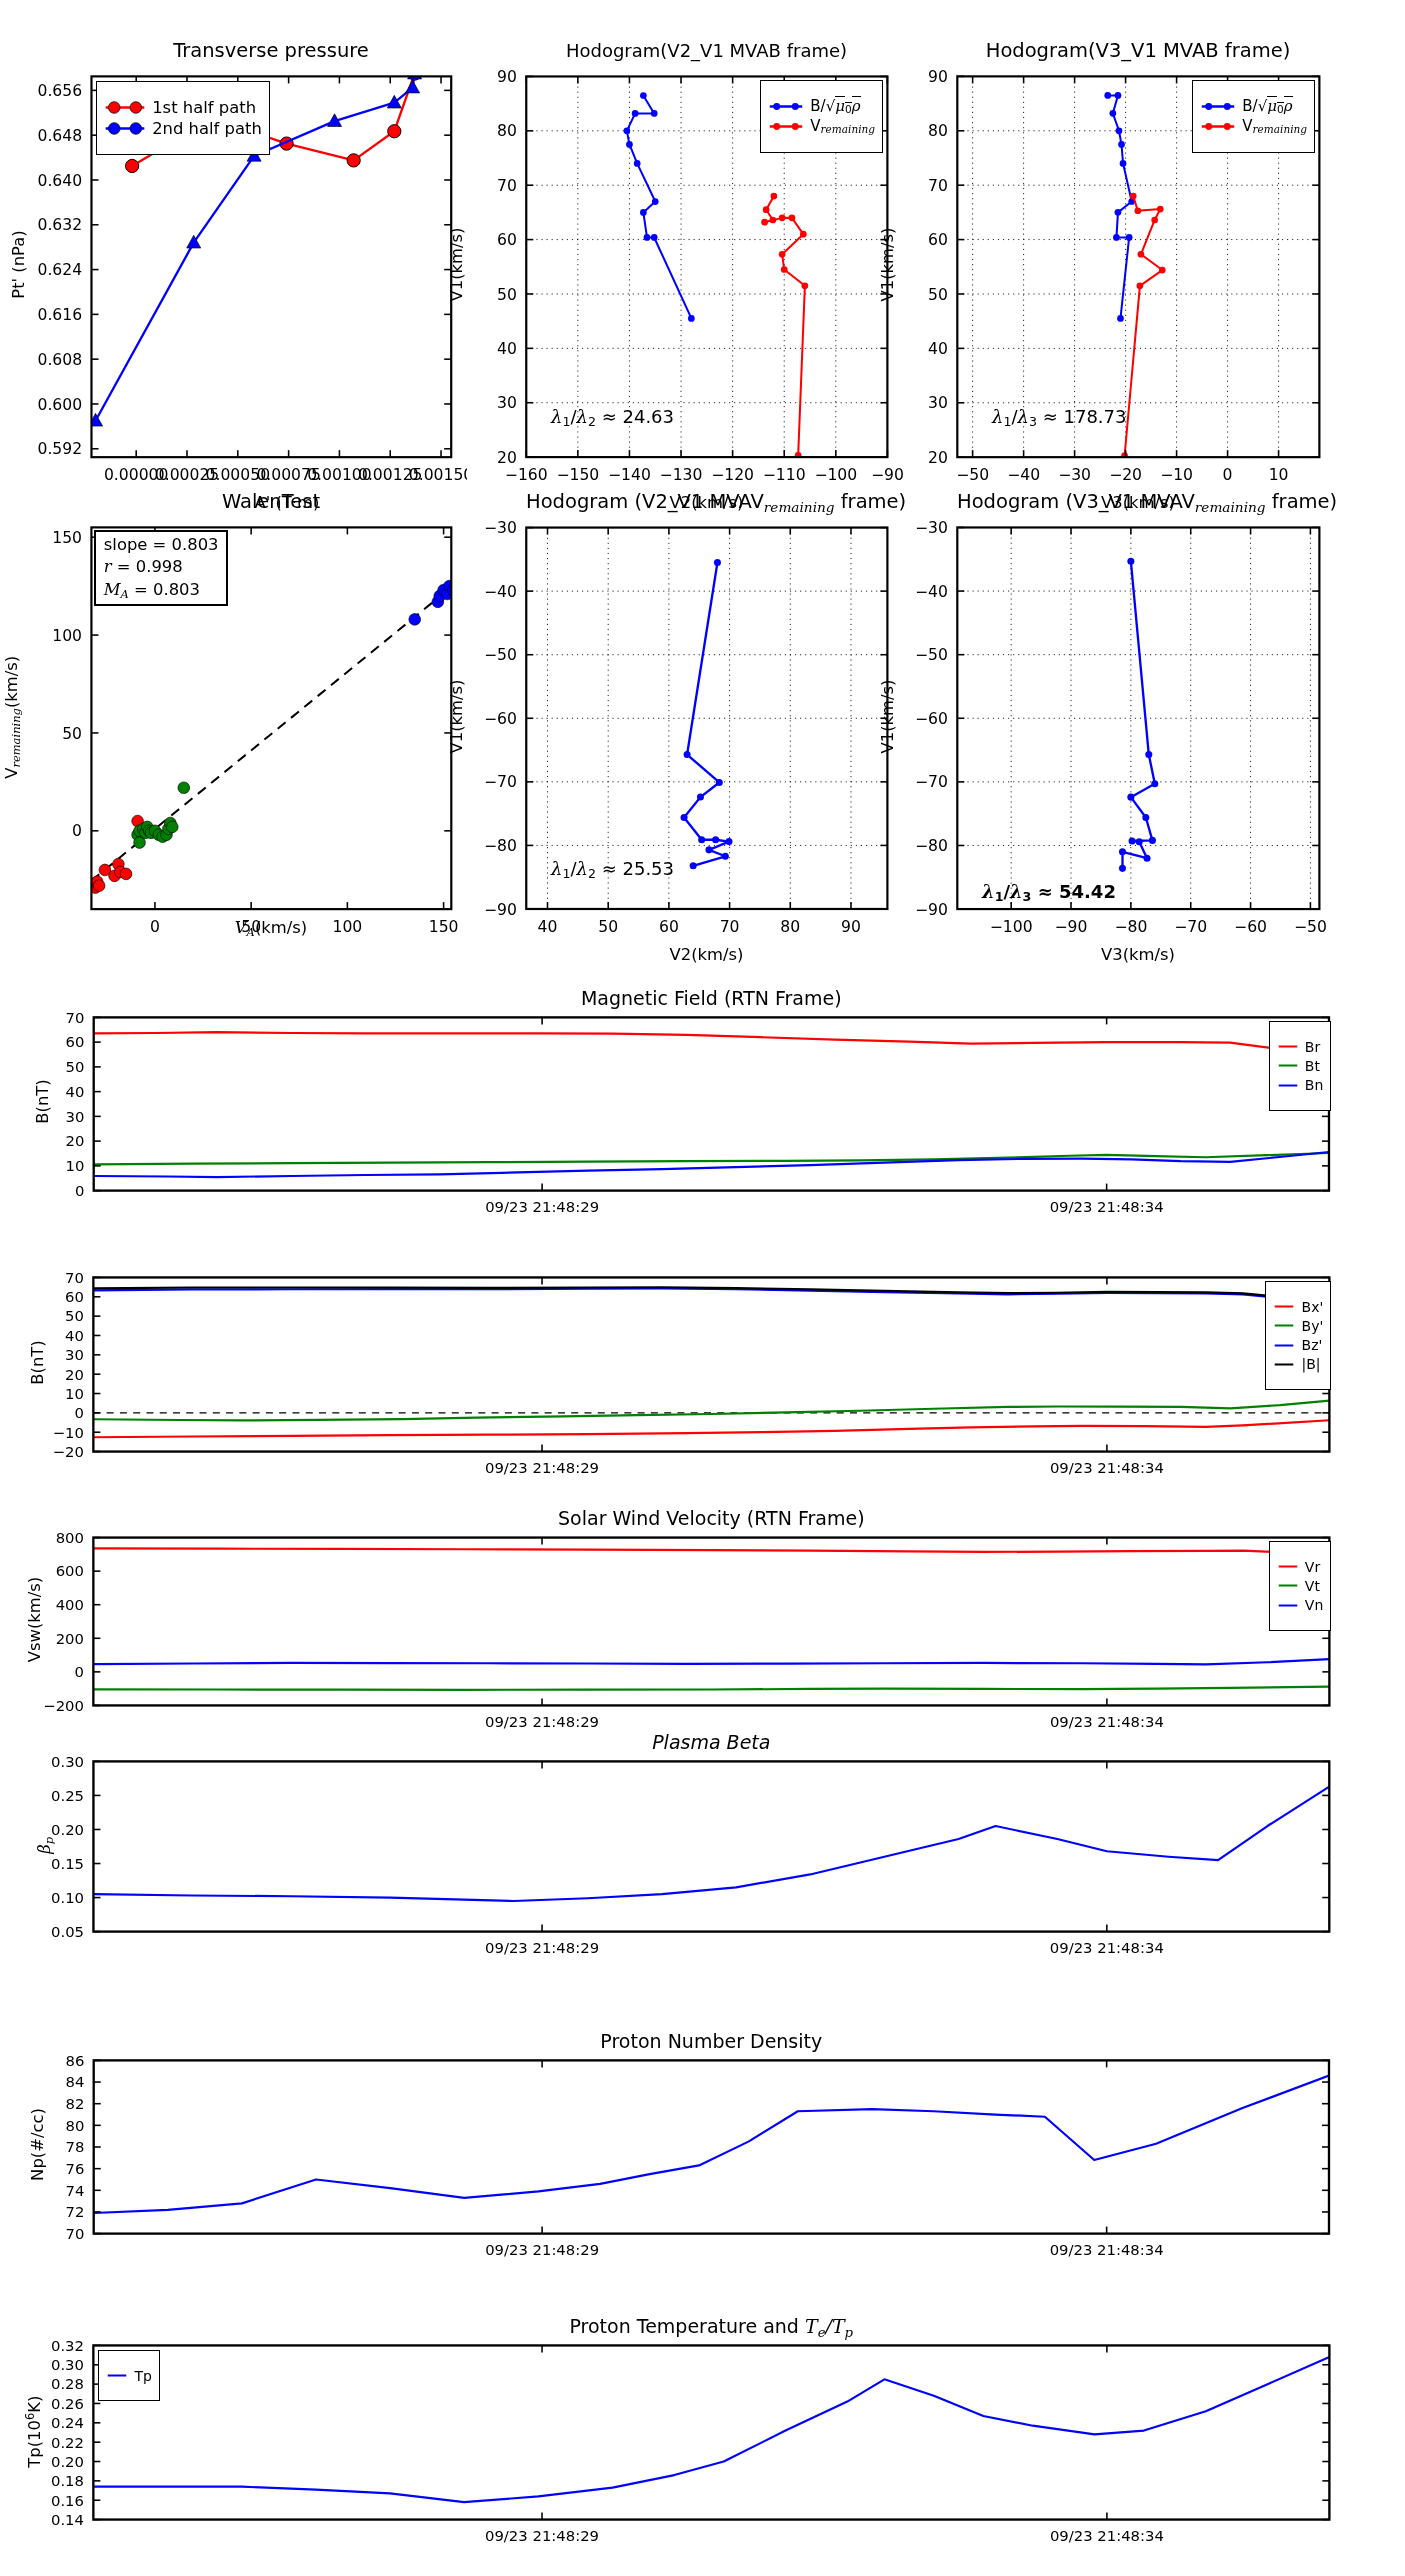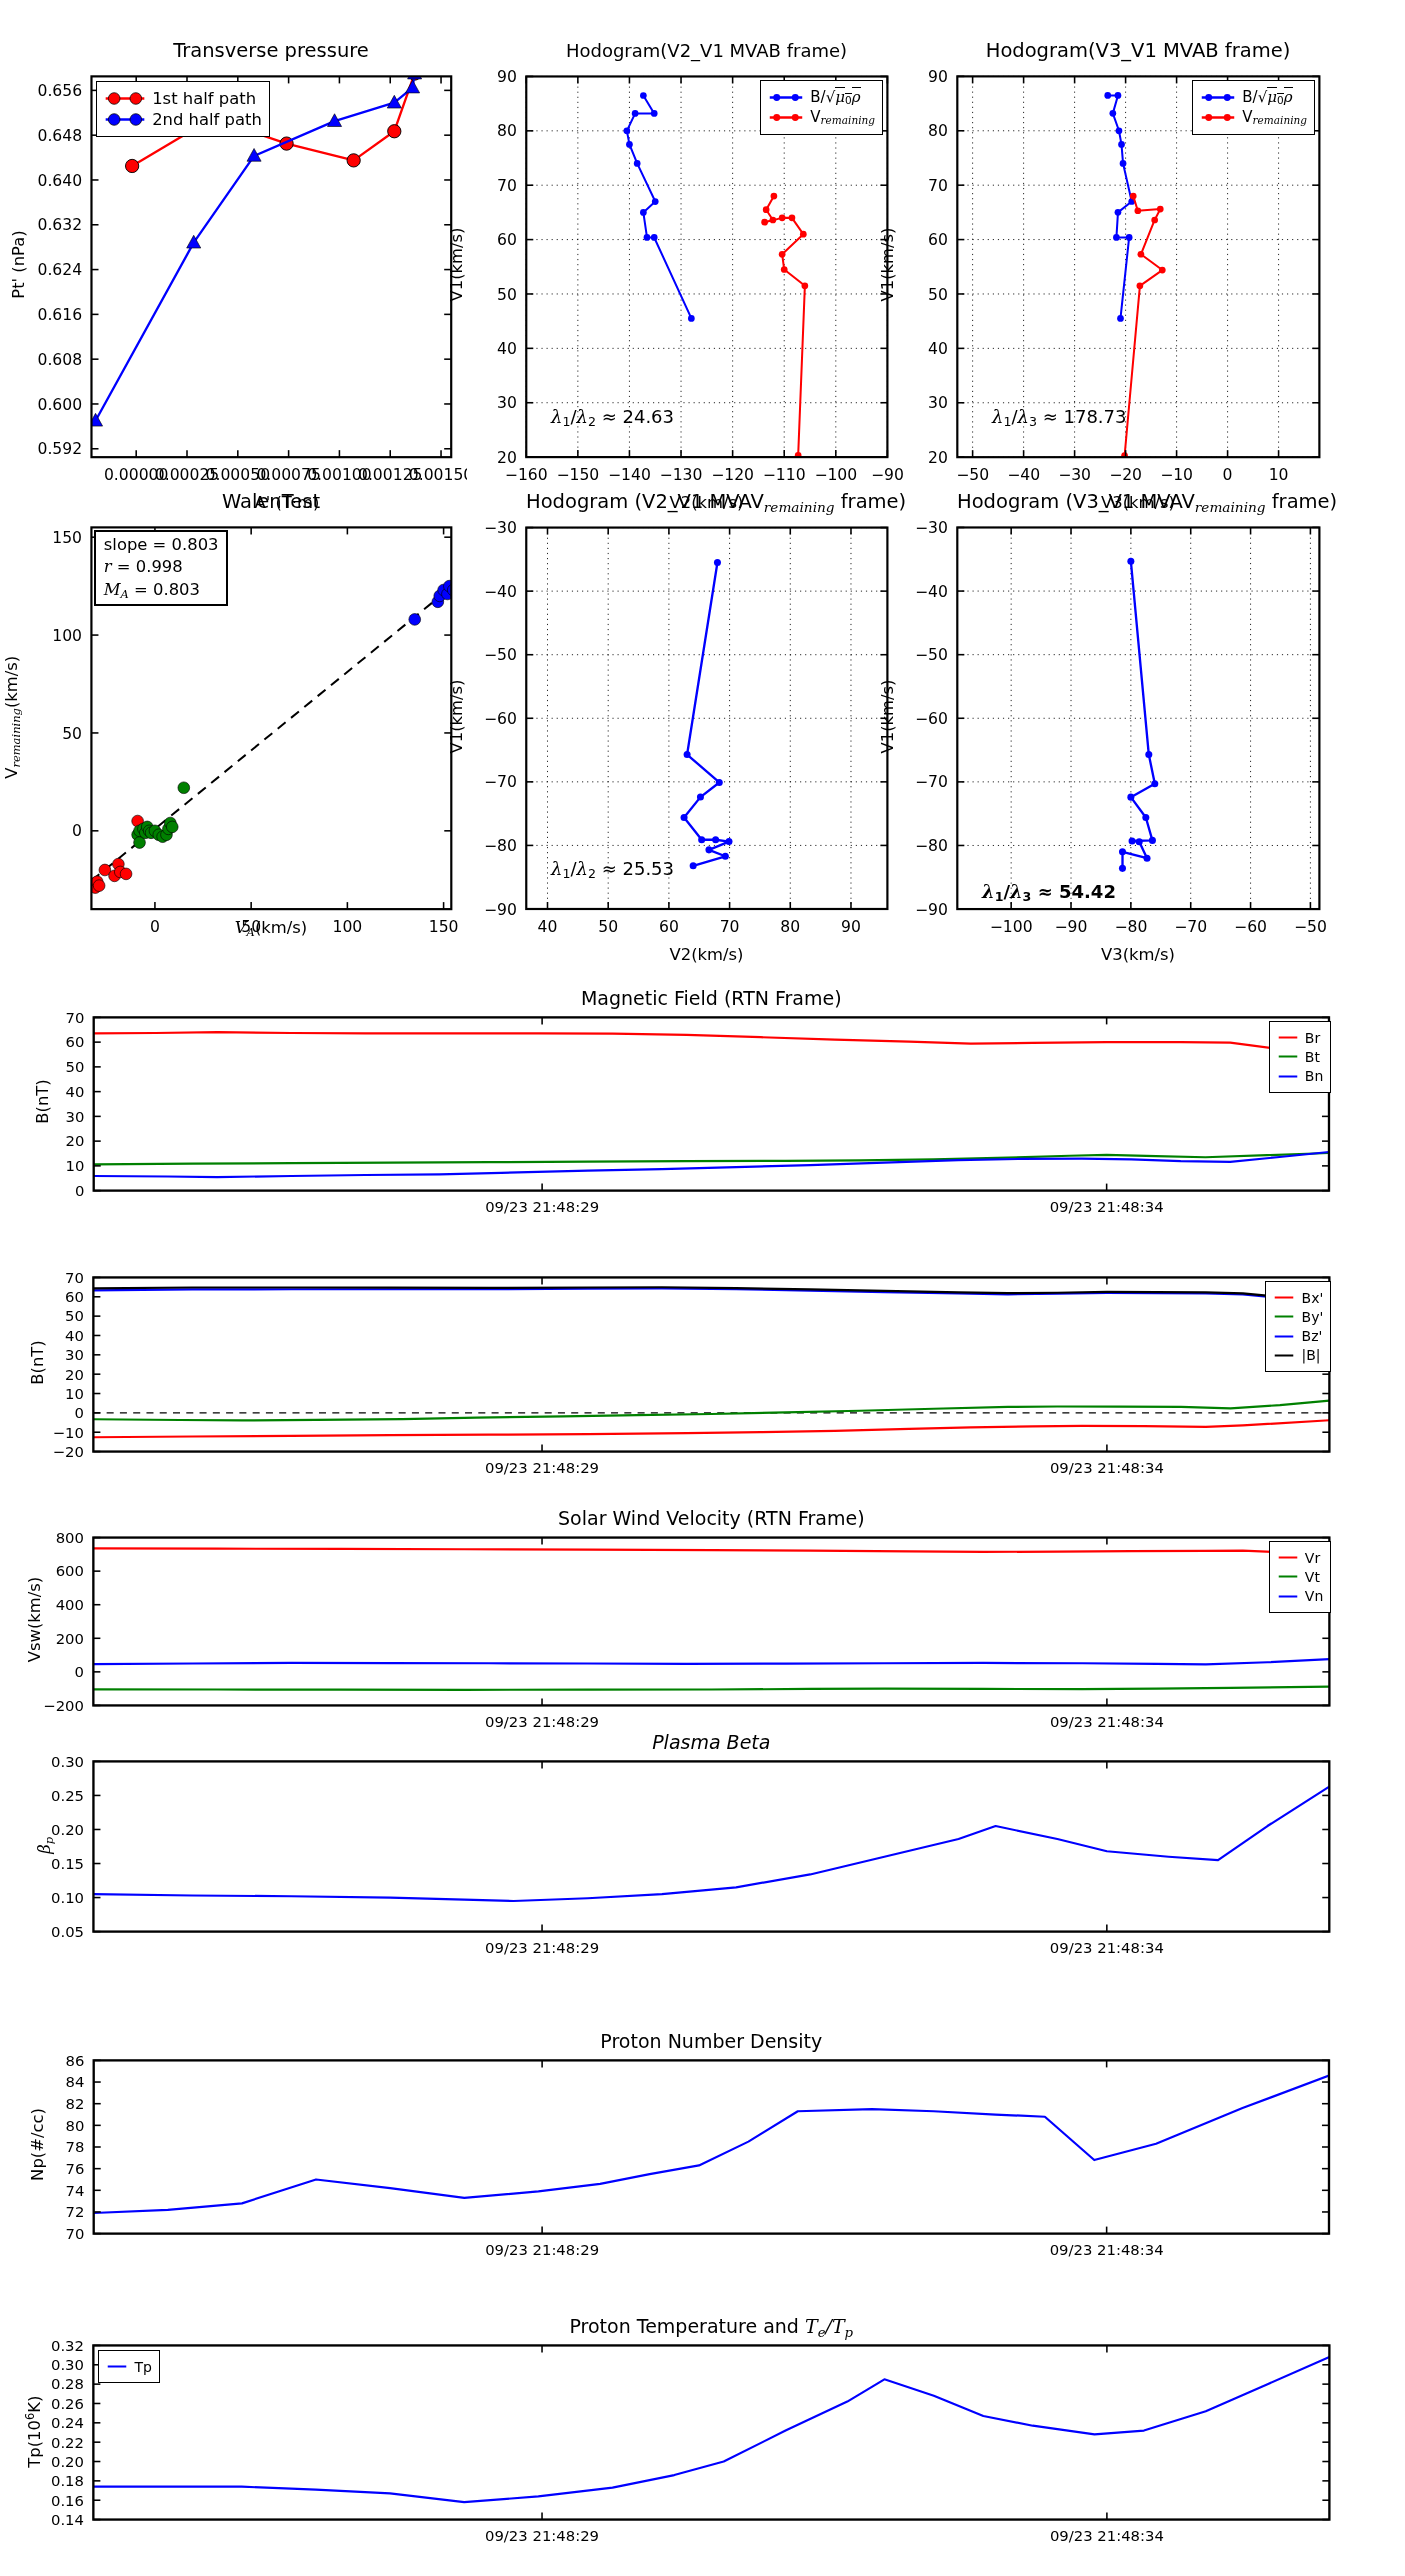--- a/index.html
+++ b/index.html
@@ -4,21 +4,21 @@
 <style>
   html,body{margin:0;padding:0;background:#fff;}
   #fig{position:relative;width:1405px;height:2576px;background:#ffffff;
        font-family:"DejaVu Sans",sans-serif;color:#000;}
   .chart{position:absolute;overflow:visible;}
   .ctitle{position:absolute;text-align:center;font-size:19.5px;line-height:20px;white-space:nowrap;}
   .xlab{position:absolute;text-align:center;font-size:16.4px;white-space:nowrap;}
   .ylab{position:absolute;text-align:center;font-size:16.4px;white-space:nowrap;
         transform:rotate(-90deg);}
   .ann{position:absolute;font-size:18px;white-space:nowrap;}
-  .legend{position:absolute;background:#fff;border:1.6px solid #000;padding:7px 7px;
+  .legend{position:absolute;background:#fff;border:1.6px solid #000;padding:16px 7px;
           display:flex;flex-direction:column;gap:2.3px;z-index:5;}
   .lrow{display:flex;align-items:center;gap:6.2px;white-space:nowrap;}
   .stats{position:absolute;background:#fff;border:2px solid #000;padding:2.3px 7.8px;
          font-size:16.4px;line-height:1.35;z-index:5;white-space:nowrap;}
   .sub{font-size:70%;vertical-align:-18%;}
   .sup{font-size:70%;vertical-align:45%;}
   .mi{font-family:"DejaVu Serif",serif;font-style:italic;}
   .ol{border-top:1.6px solid #000;}
 </style>
 </head>

